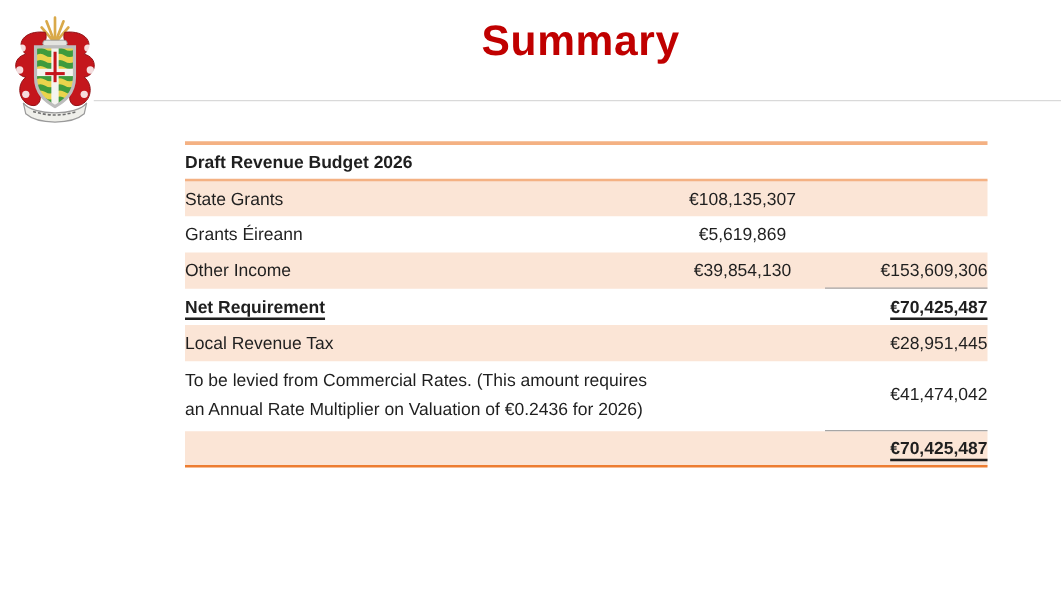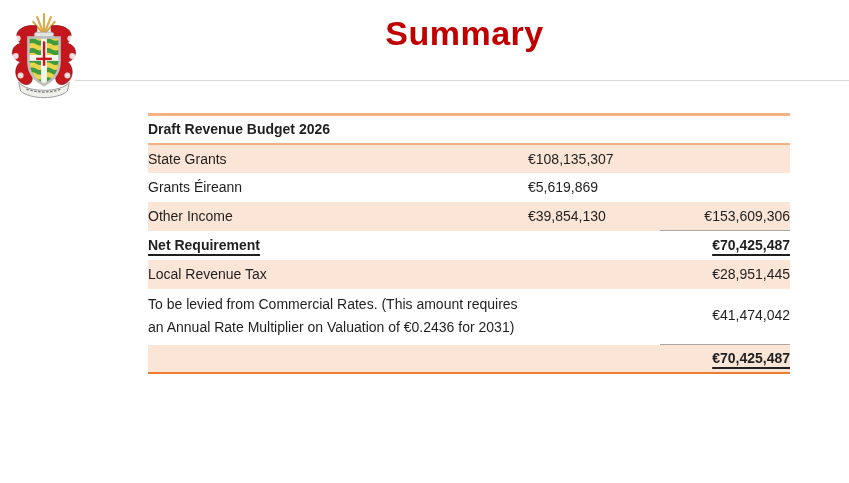--- a/index.html
+++ b/index.html
@@ -44,21 +44,21 @@
     table-layout:fixed;
     font-size:14px;
     color:var(--ink);
   }
   table.budget td{
     vertical-align:middle;
     height:29px;
     padding:0;
   }
   td.lbl{padding-left:4px;padding-right:6px;text-align:left;}
-  td.mid{text-align:left;padding-right:3px;}
+  td.mid{text-align:center;padding-right:3px;}
   td.rgt{text-align:right;padding-right:4px;}
   tr.shaded td{background:var(--row_shade);}
   .bold{font-weight:bold;}
   .u{
     text-decoration:underline;
     text-decoration-thickness:2px;
     text-underline-offset:4px;
   }
   tr.header-row td{
     border-top:3px solid var(--border_light);
@@ -162,21 +162,21 @@
         <td class="lbl"><span class="bold u">Net Requirement</span></td>
         <td class="mid"></td>
         <td class="rgt"><span class="bold u">€70,425,487</span></td>
       </tr>
       <tr class="shaded">
         <td class="lbl">Local Revenue Tax</td>
         <td class="mid"></td>
         <td class="rgt">€28,951,445</td>
       </tr>
       <tr class="tall">
-        <td class="lbl">To be levied from Commercial Rates. (This amount requires an Annual Rate Multiplier on Valuation of €0.2436 for 2031)</td>
+        <td class="lbl">To be levied from Commercial Rates. (This amount requires an Annual Rate Multiplier on Valuation of €0.2436 for 2026)</td>
         <td class="mid"></td>
         <td class="rgt">€41,474,042</td>
       </tr>
       <tr class="shaded last">
         <td class="lbl"></td>
         <td class="mid"></td>
         <td class="rgt sum-above"><span class="bold u">€70,425,487</span></td>
       </tr>
     </tbody>
   </table>

